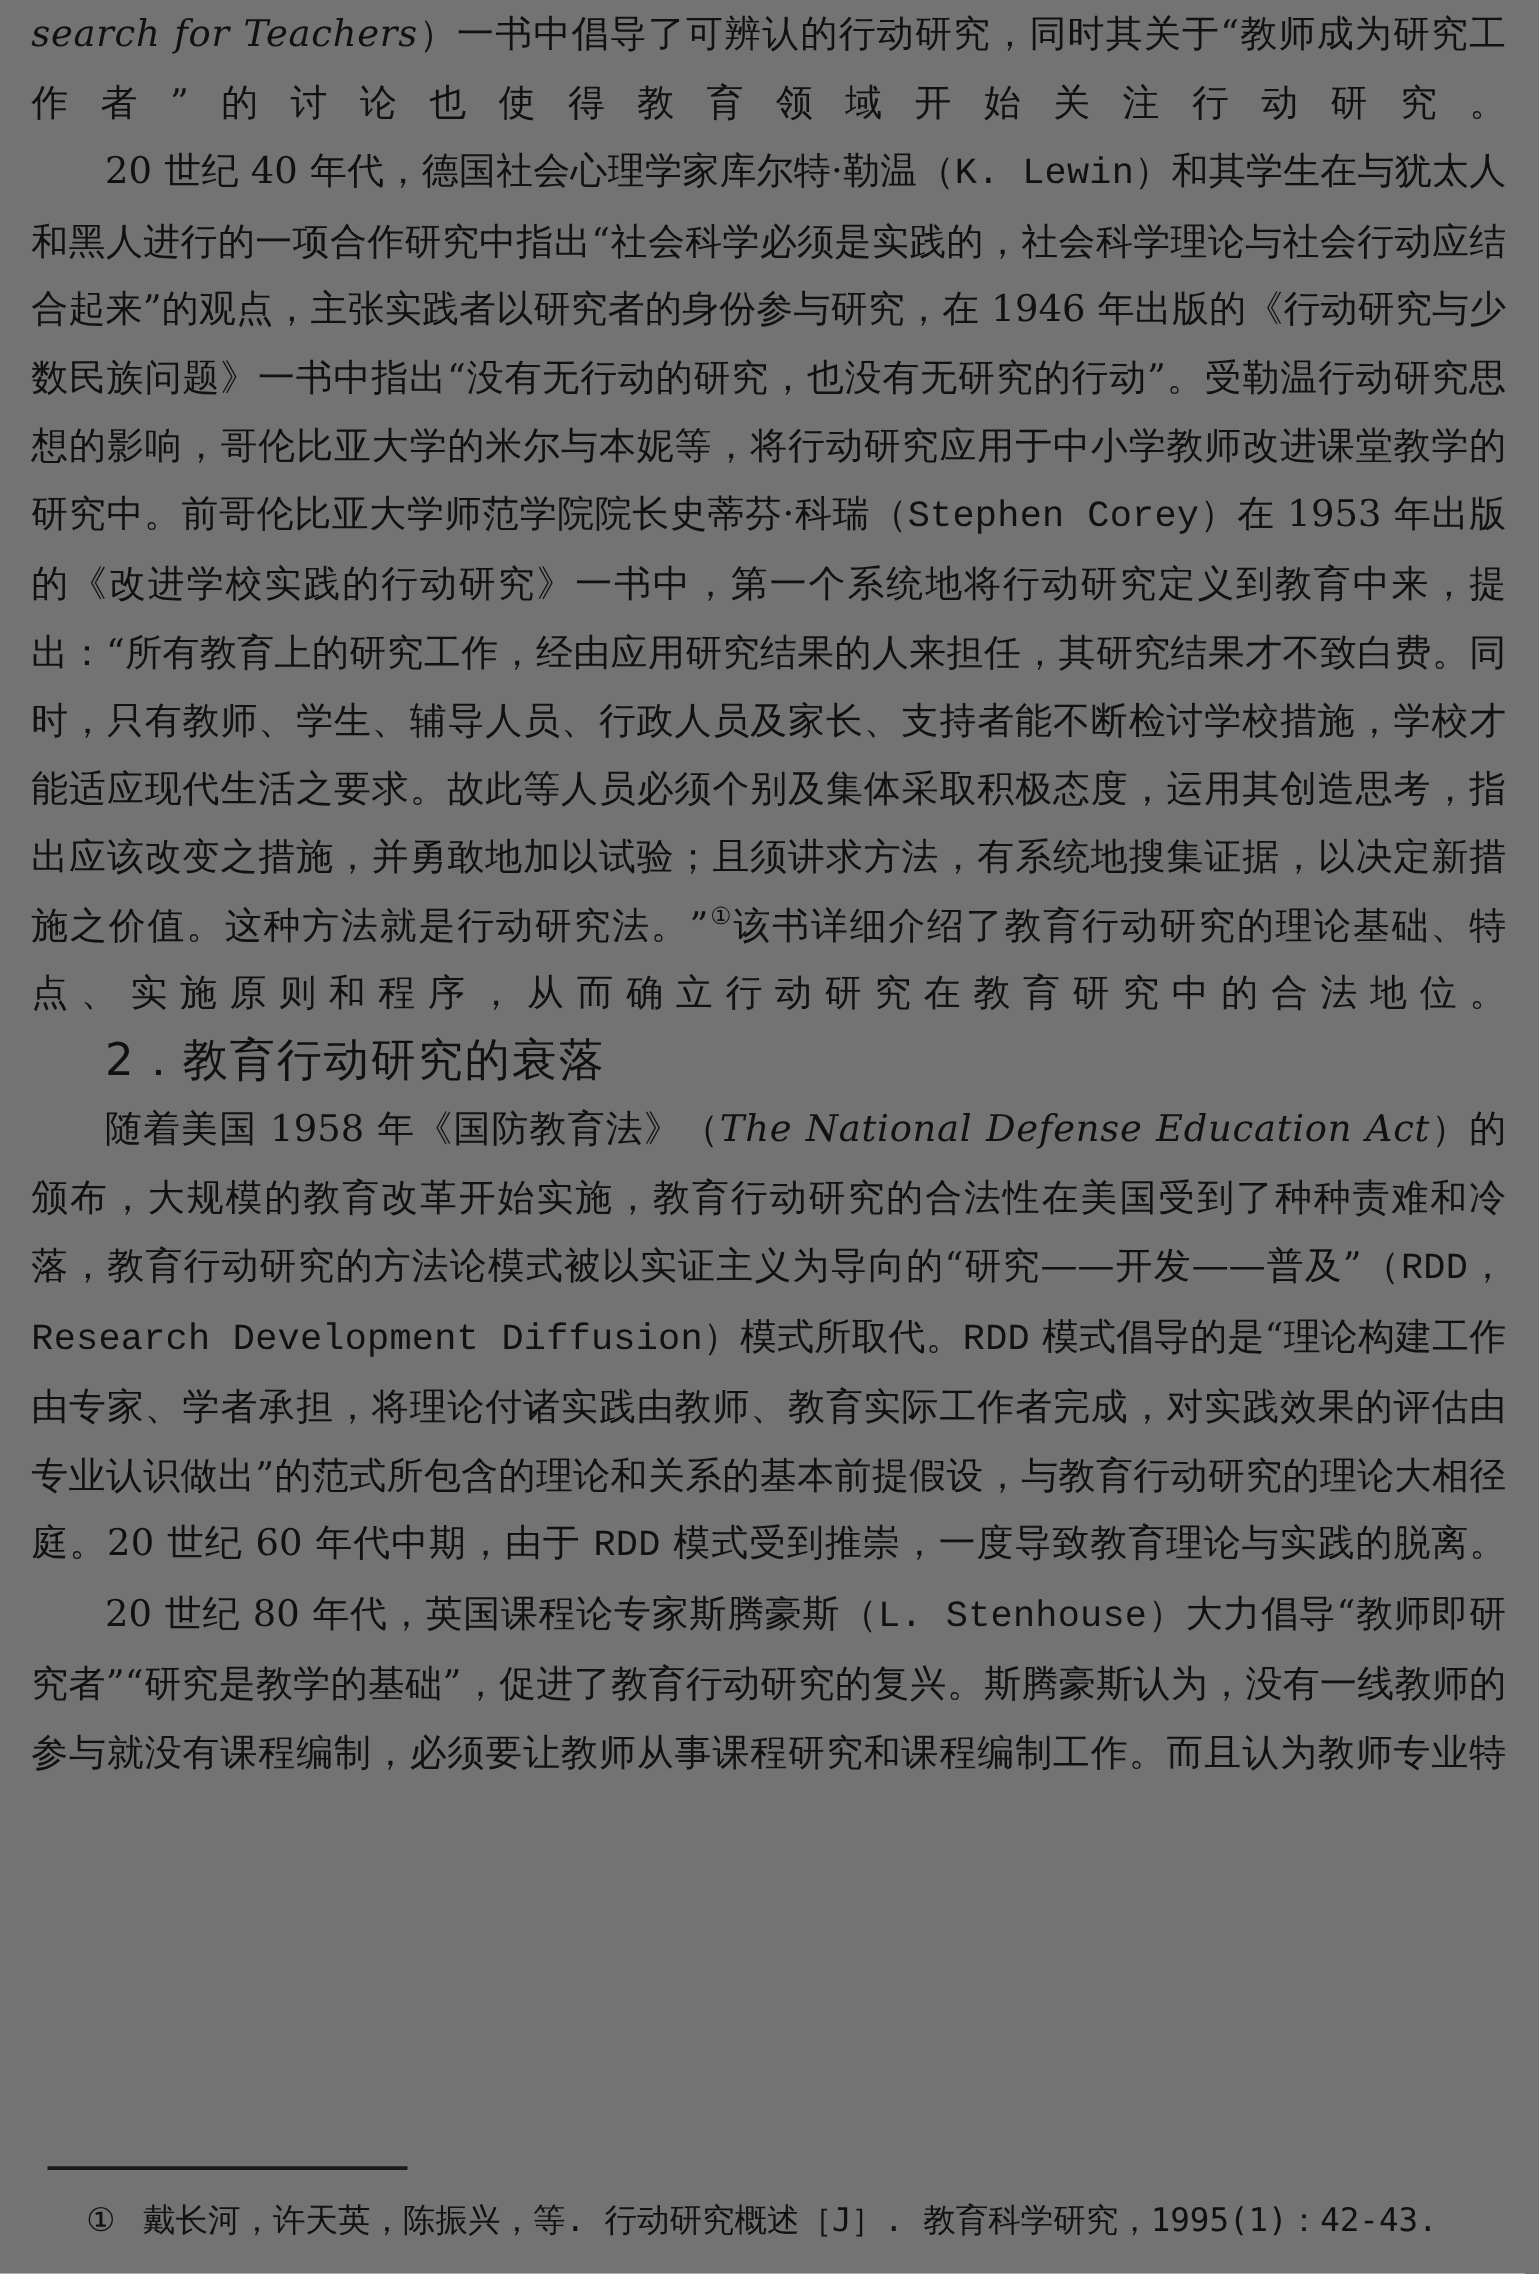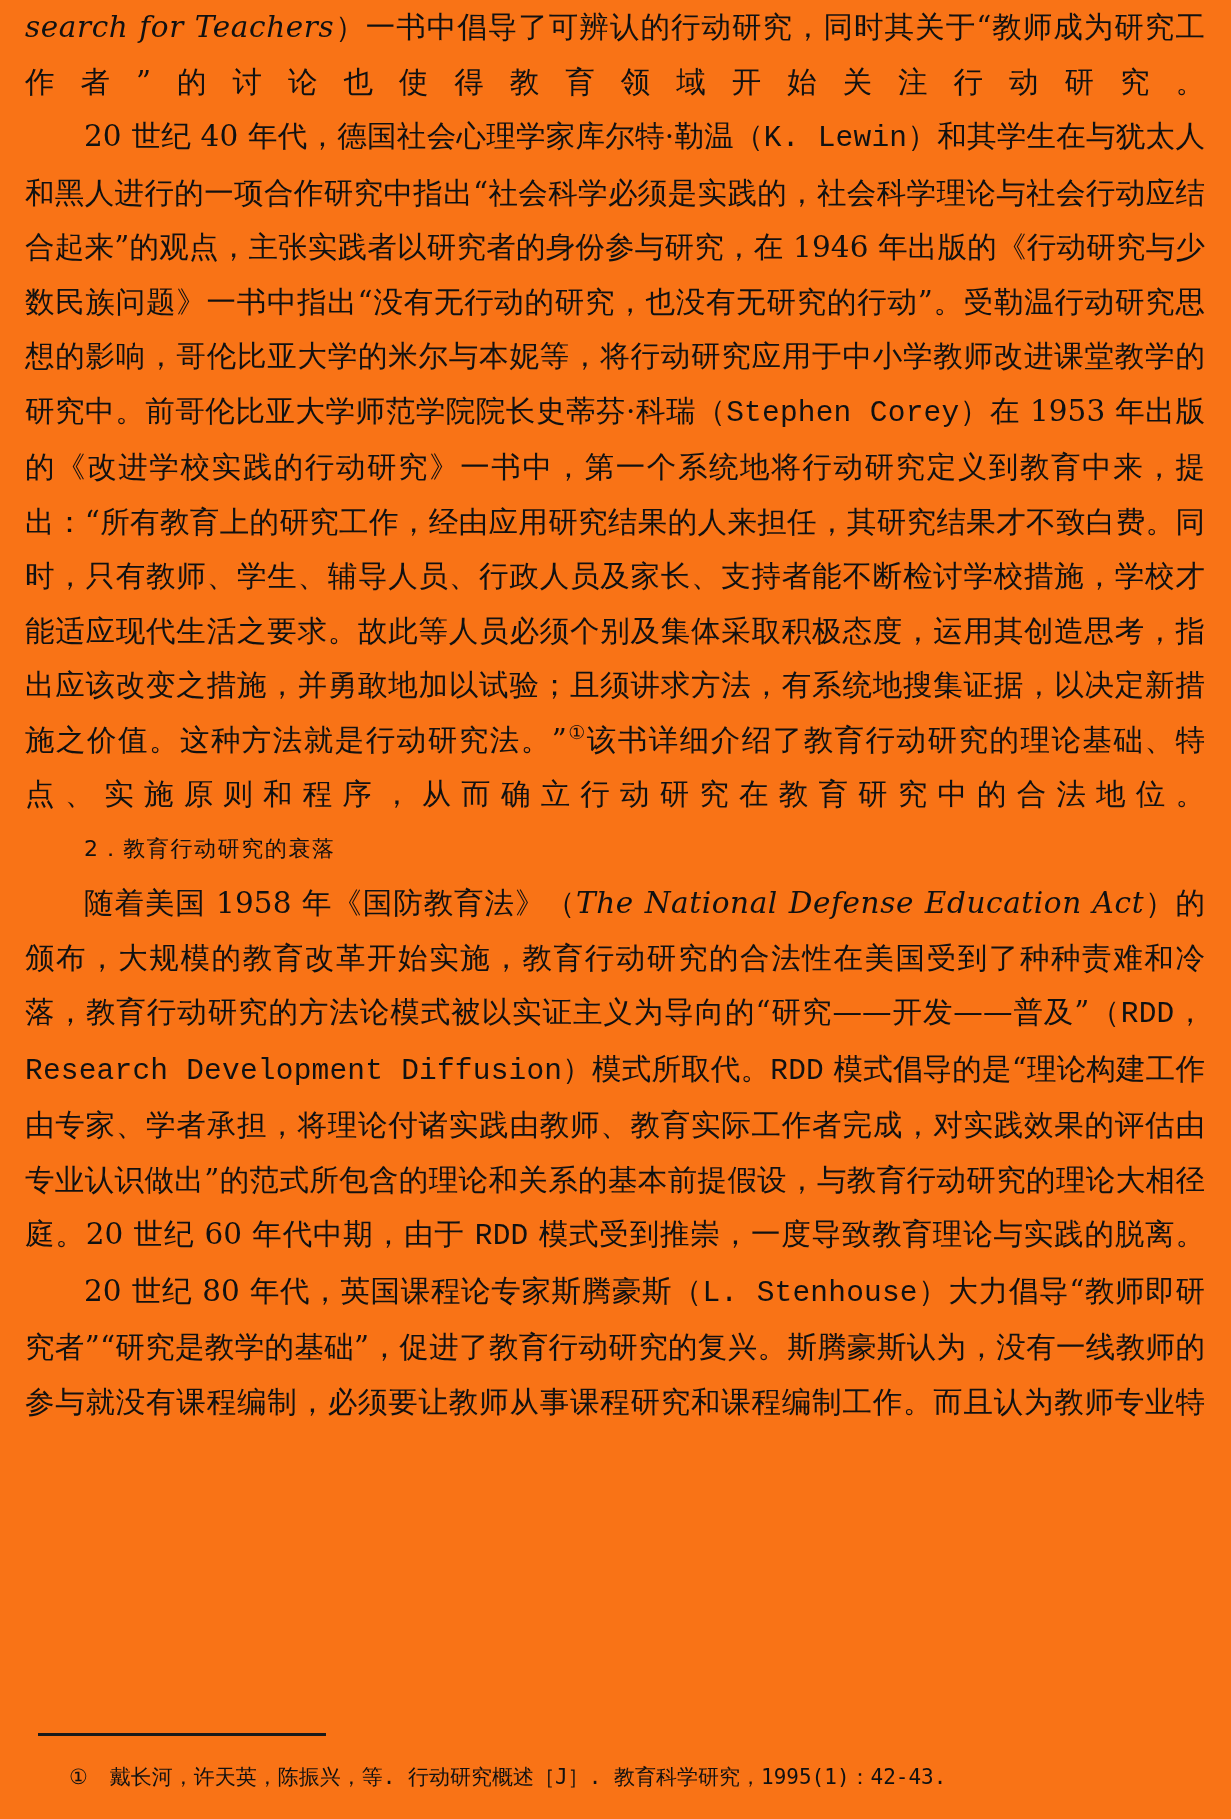--- a/index.html
+++ b/index.html
@@ -4,21 +4,21 @@
 <style>
   html, body {
     margin: 0;
     padding: 0;
     background: #ffffff;
   }
   .page {
     position: relative;
     width: 1231px;
     height: 1819px;
-    background: #f97316;
+    background: #737373;
     overflow: hidden;
     font-family: "DejaVu Serif", "Liberation Serif", serif;
     color: #1a1a1a;
   }
   .body-col {
     position: absolute;
     left: 25px;
     top: 0px;
     width: 1180px;
   }
@@ -30,21 +30,21 @@
     text-justify: inter-character;
     text-align-last: left;
     letter-spacing: 0.1px;
     color: #111111;
     word-break: break-word;
   }
   .para.indent { text-indent: 59px; }
   .para.full-just { text-align-last: justify; }
   .heading {
     margin: 0;
-    font-size: 22px;
+    font-size: 36px;
     line-height: 54.5px;
     text-indent: 59px;
     font-family: "DejaVu Sans", "Liberation Sans", sans-serif;
     letter-spacing: 1.6px;
     color: #111111;
   }
   .ital {
     font-style: italic;
     font-family: "DejaVu Serif", "Liberation Serif", serif;
     letter-spacing: 0.6px;
@@ -65,21 +65,21 @@
     width: 1180px;
   }
   .footnote-rule {
     width: 288px;
     height: 0;
     border-top: 3px solid #1a1a1a;
     margin: 0 0 26px 13px;
   }
   .footnote-text {
     margin: 0;
-    font-size: 21px;
+    font-size: 26px;
     line-height: 30px;
     font-family: "DejaVu Sans Mono", "Liberation Mono", monospace;
     color: #111111;
     padding-left: 44px;
     letter-spacing: 0px;
   }
   .fn-marker { margin-right: 22px; }
 </style>
 </head>
 <body>

